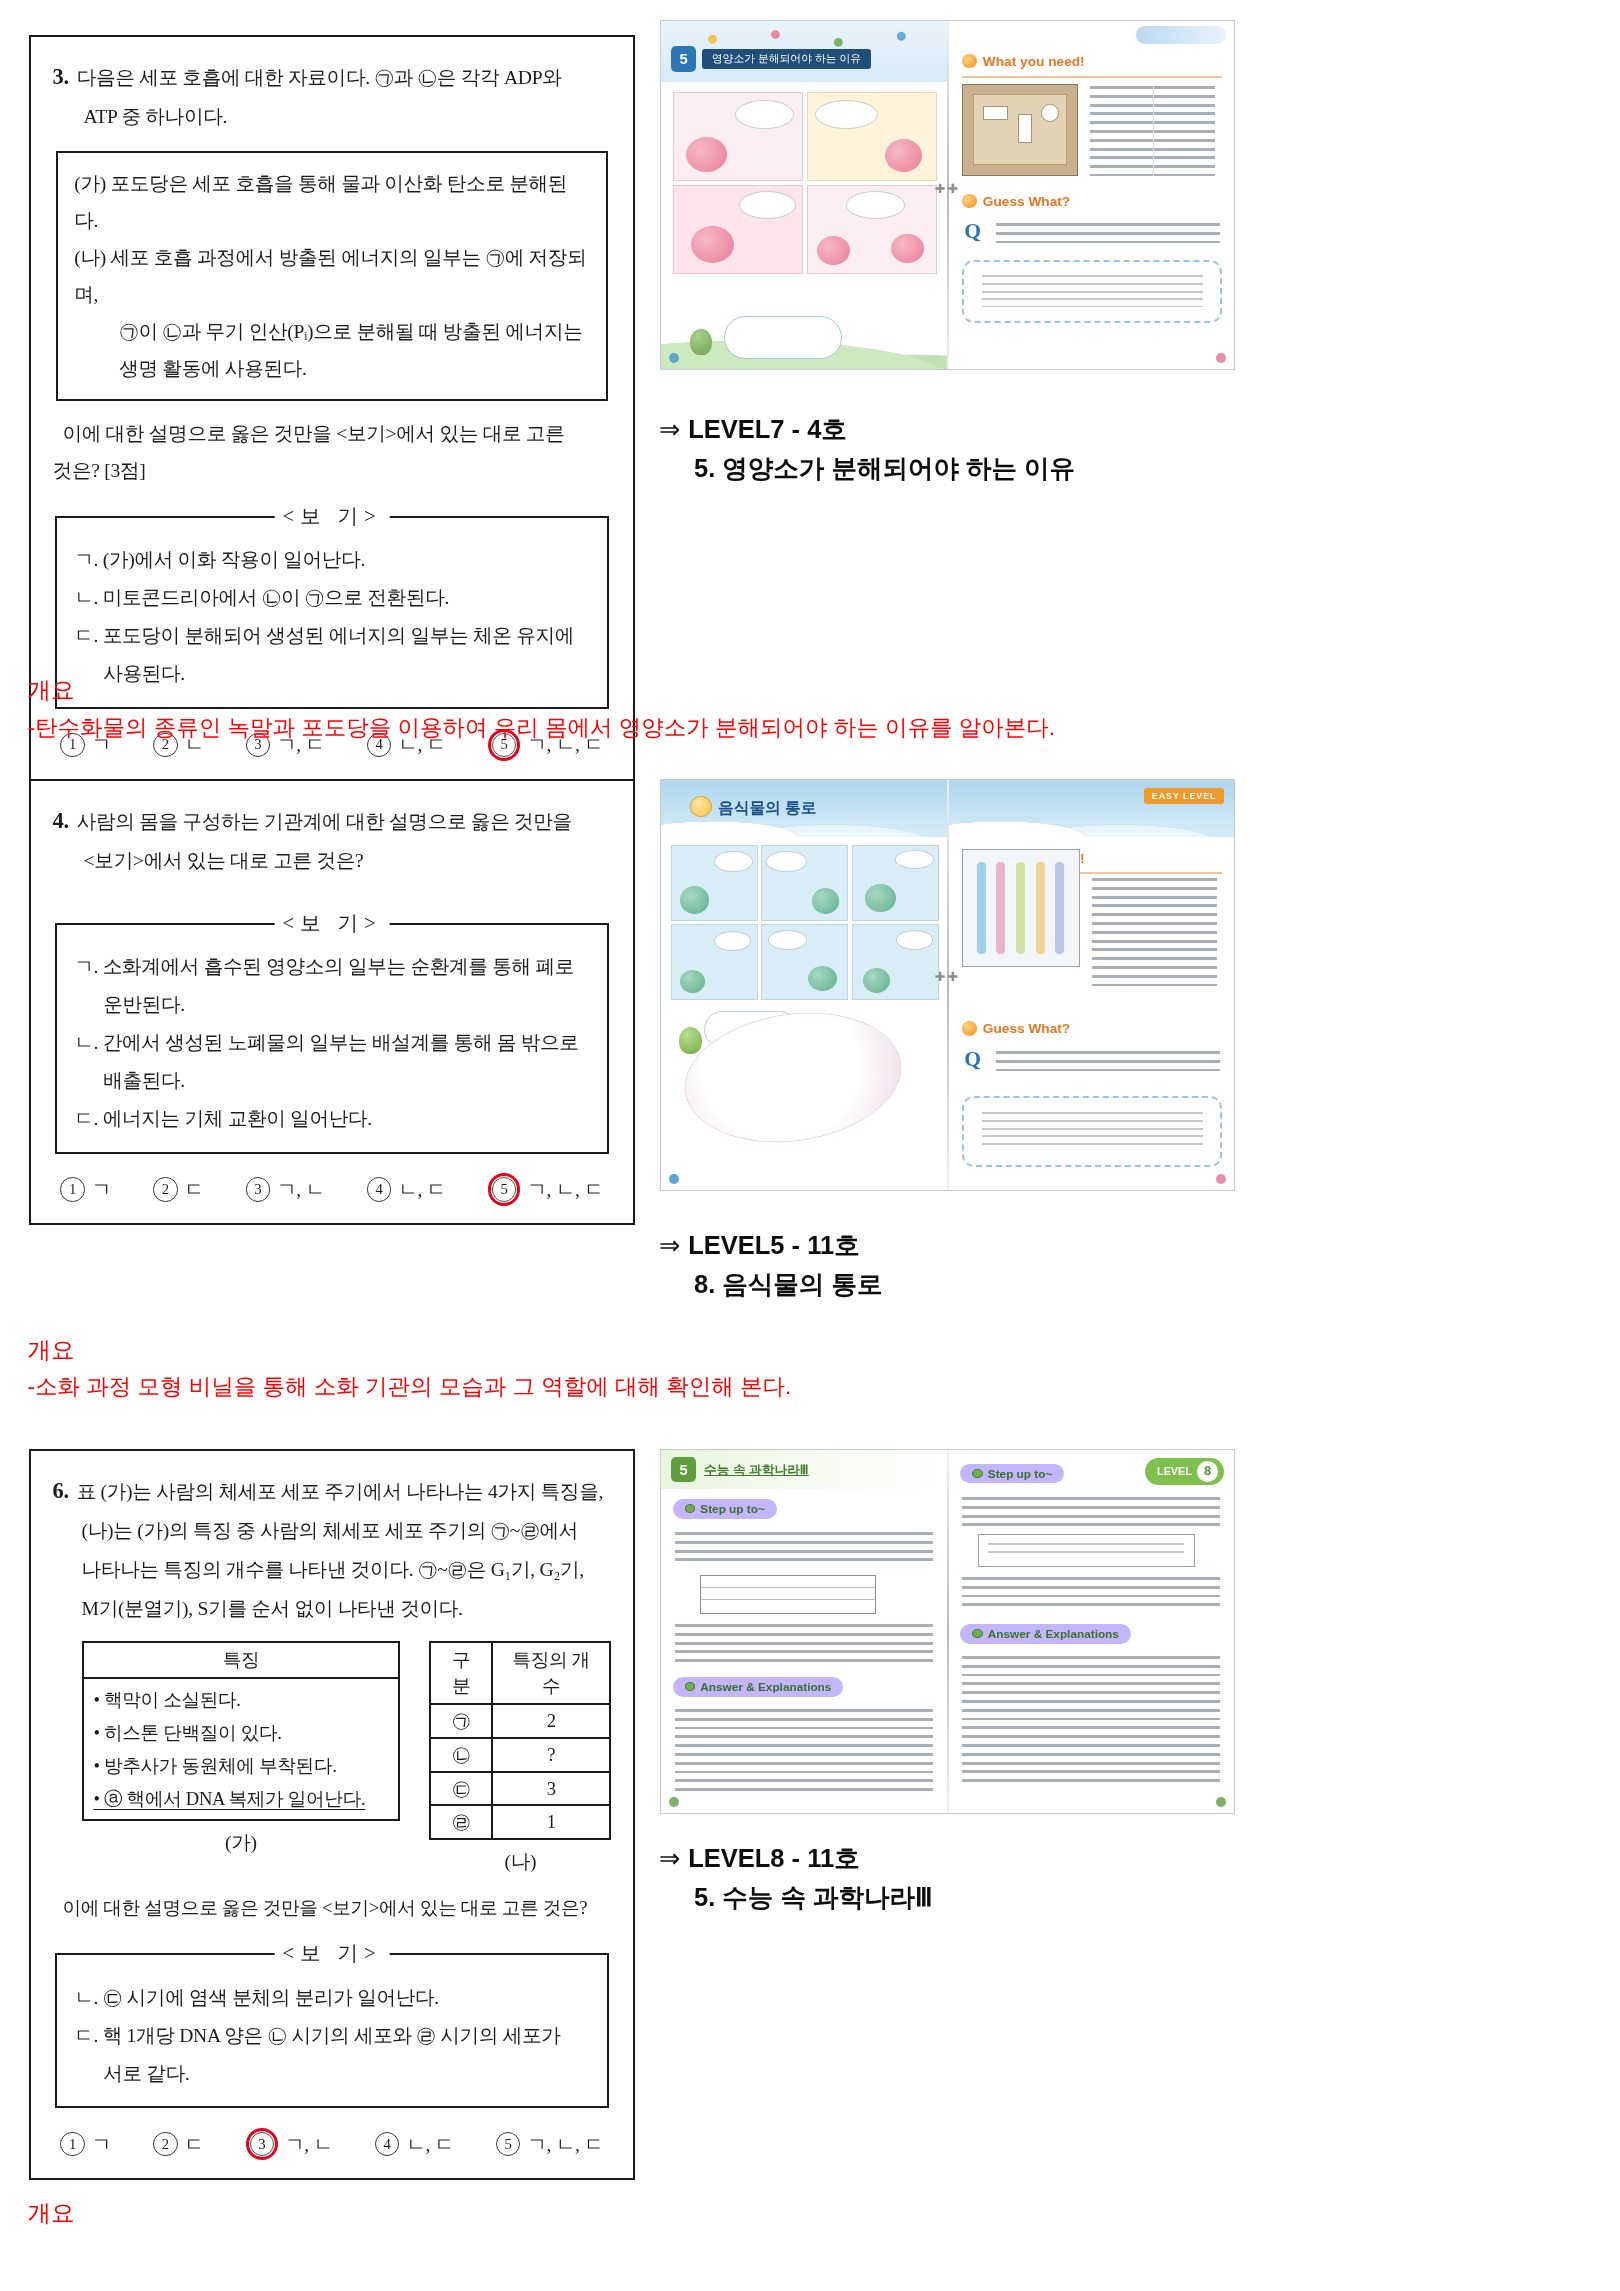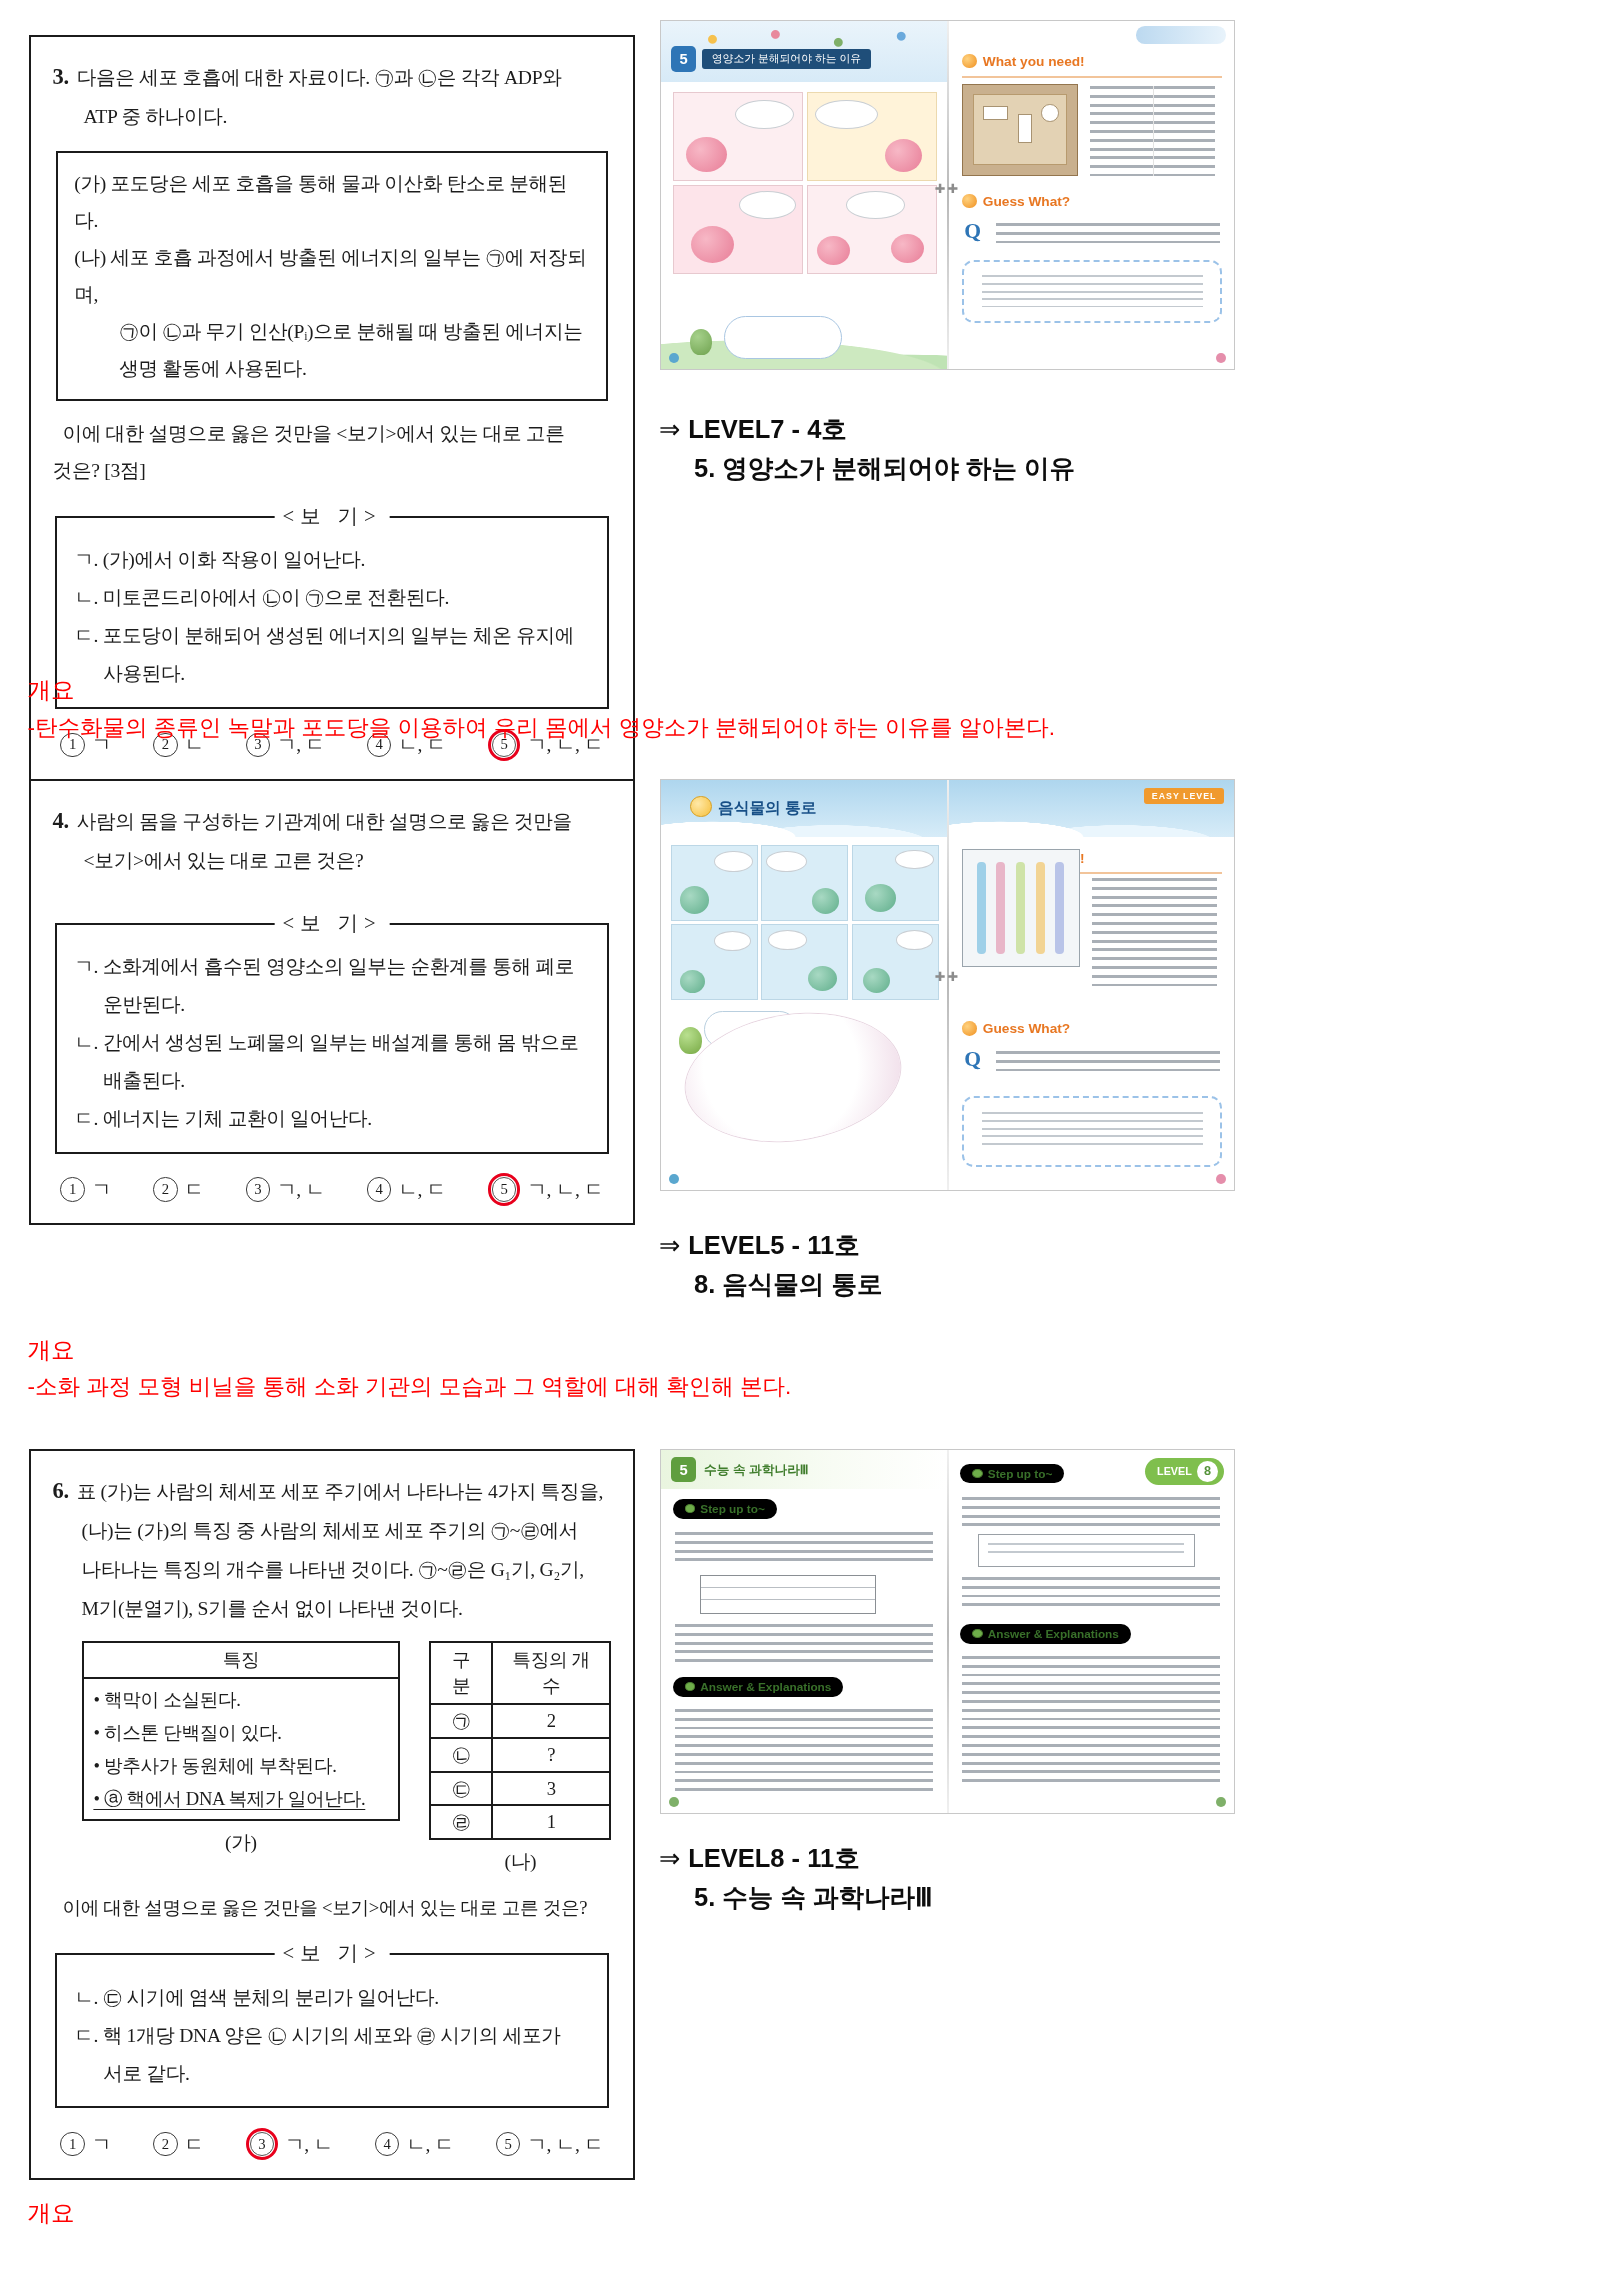--- a/index.html
+++ b/index.html
@@ -130,22 +130,22 @@
      box-shadow:0 0 0 1px #e7d5e0;}
   .b2-char{position:absolute;left:17.6px;top:247px;width:23.5px;height:27.4px;border-radius:50% 50% 45% 45%;
      background:radial-gradient(circle at 35% 30%,#b9e08f,#76a843);}
   .b2-bub{position:absolute;left:43px;top:231px;width:94px;height:37px;background:#fff;
      border:1px solid #b9cfdf;border-radius:19.6px;}
 
   
   .b3-band{position:absolute;top:0;left:0;right:0;height:39px;
      background:linear-gradient(90deg,#e9f5df,#f8fcf4 60%,#ffffff);}
   .b3-chap{left:9.8px;top:6.9px;background:var(--green);}
-  .b3-title{position:absolute;left:43px;top:11.8px;color:#3f7d2c;font-weight:700;font-size:12.7px;white-space:nowrap;}
-  .pill{position:absolute;display:inline-flex;align-items:center;gap:4.9px;background:#000000;
+  .b3-title{position:absolute;left:43px;top:11.8px;color:#3f7d2c;font-weight:700;font-size:12.7px;white-space:nowrap;text-decoration:underline;}
+  .pill{position:absolute;display:inline-flex;align-items:center;gap:4.9px;background:#c4b5fd;
      border-radius:11.8px;padding:2.9px 11.8px;color:#39702a;font-weight:700;font-size:11.8px;white-space:nowrap;}
   .turtle{width:10.8px;height:8.8px;border-radius:50%;background:#6fae4a;border:1px solid #4c7d31;}
   .minitable{position:absolute;border:1px solid #8a8f94;}
   .minitable .mrow{height:11.8px;border-bottom:1px solid #b9bec3;}
   .minitable .mrow:last-child{border-bottom:none;}
   .lvlbadge{position:absolute;top:7.8px;right:9.8px;display:flex;align-items:center;gap:4.9px;
      background:#7fbf4d;border-radius:13.7px;padding:2.9px 5.9px 2.9px 11.8px;color:#fff;font-weight:700;font-size:10.8px;}
   .lvlnum{display:flex;align-items:center;justify-content:center;width:21.6px;height:21.6px;border-radius:50%;
      background:#fff;color:#55933a;font-size:12.7px;font-weight:700;}
   .boxlines{position:absolute;border:1px solid #9aa0a6;}

